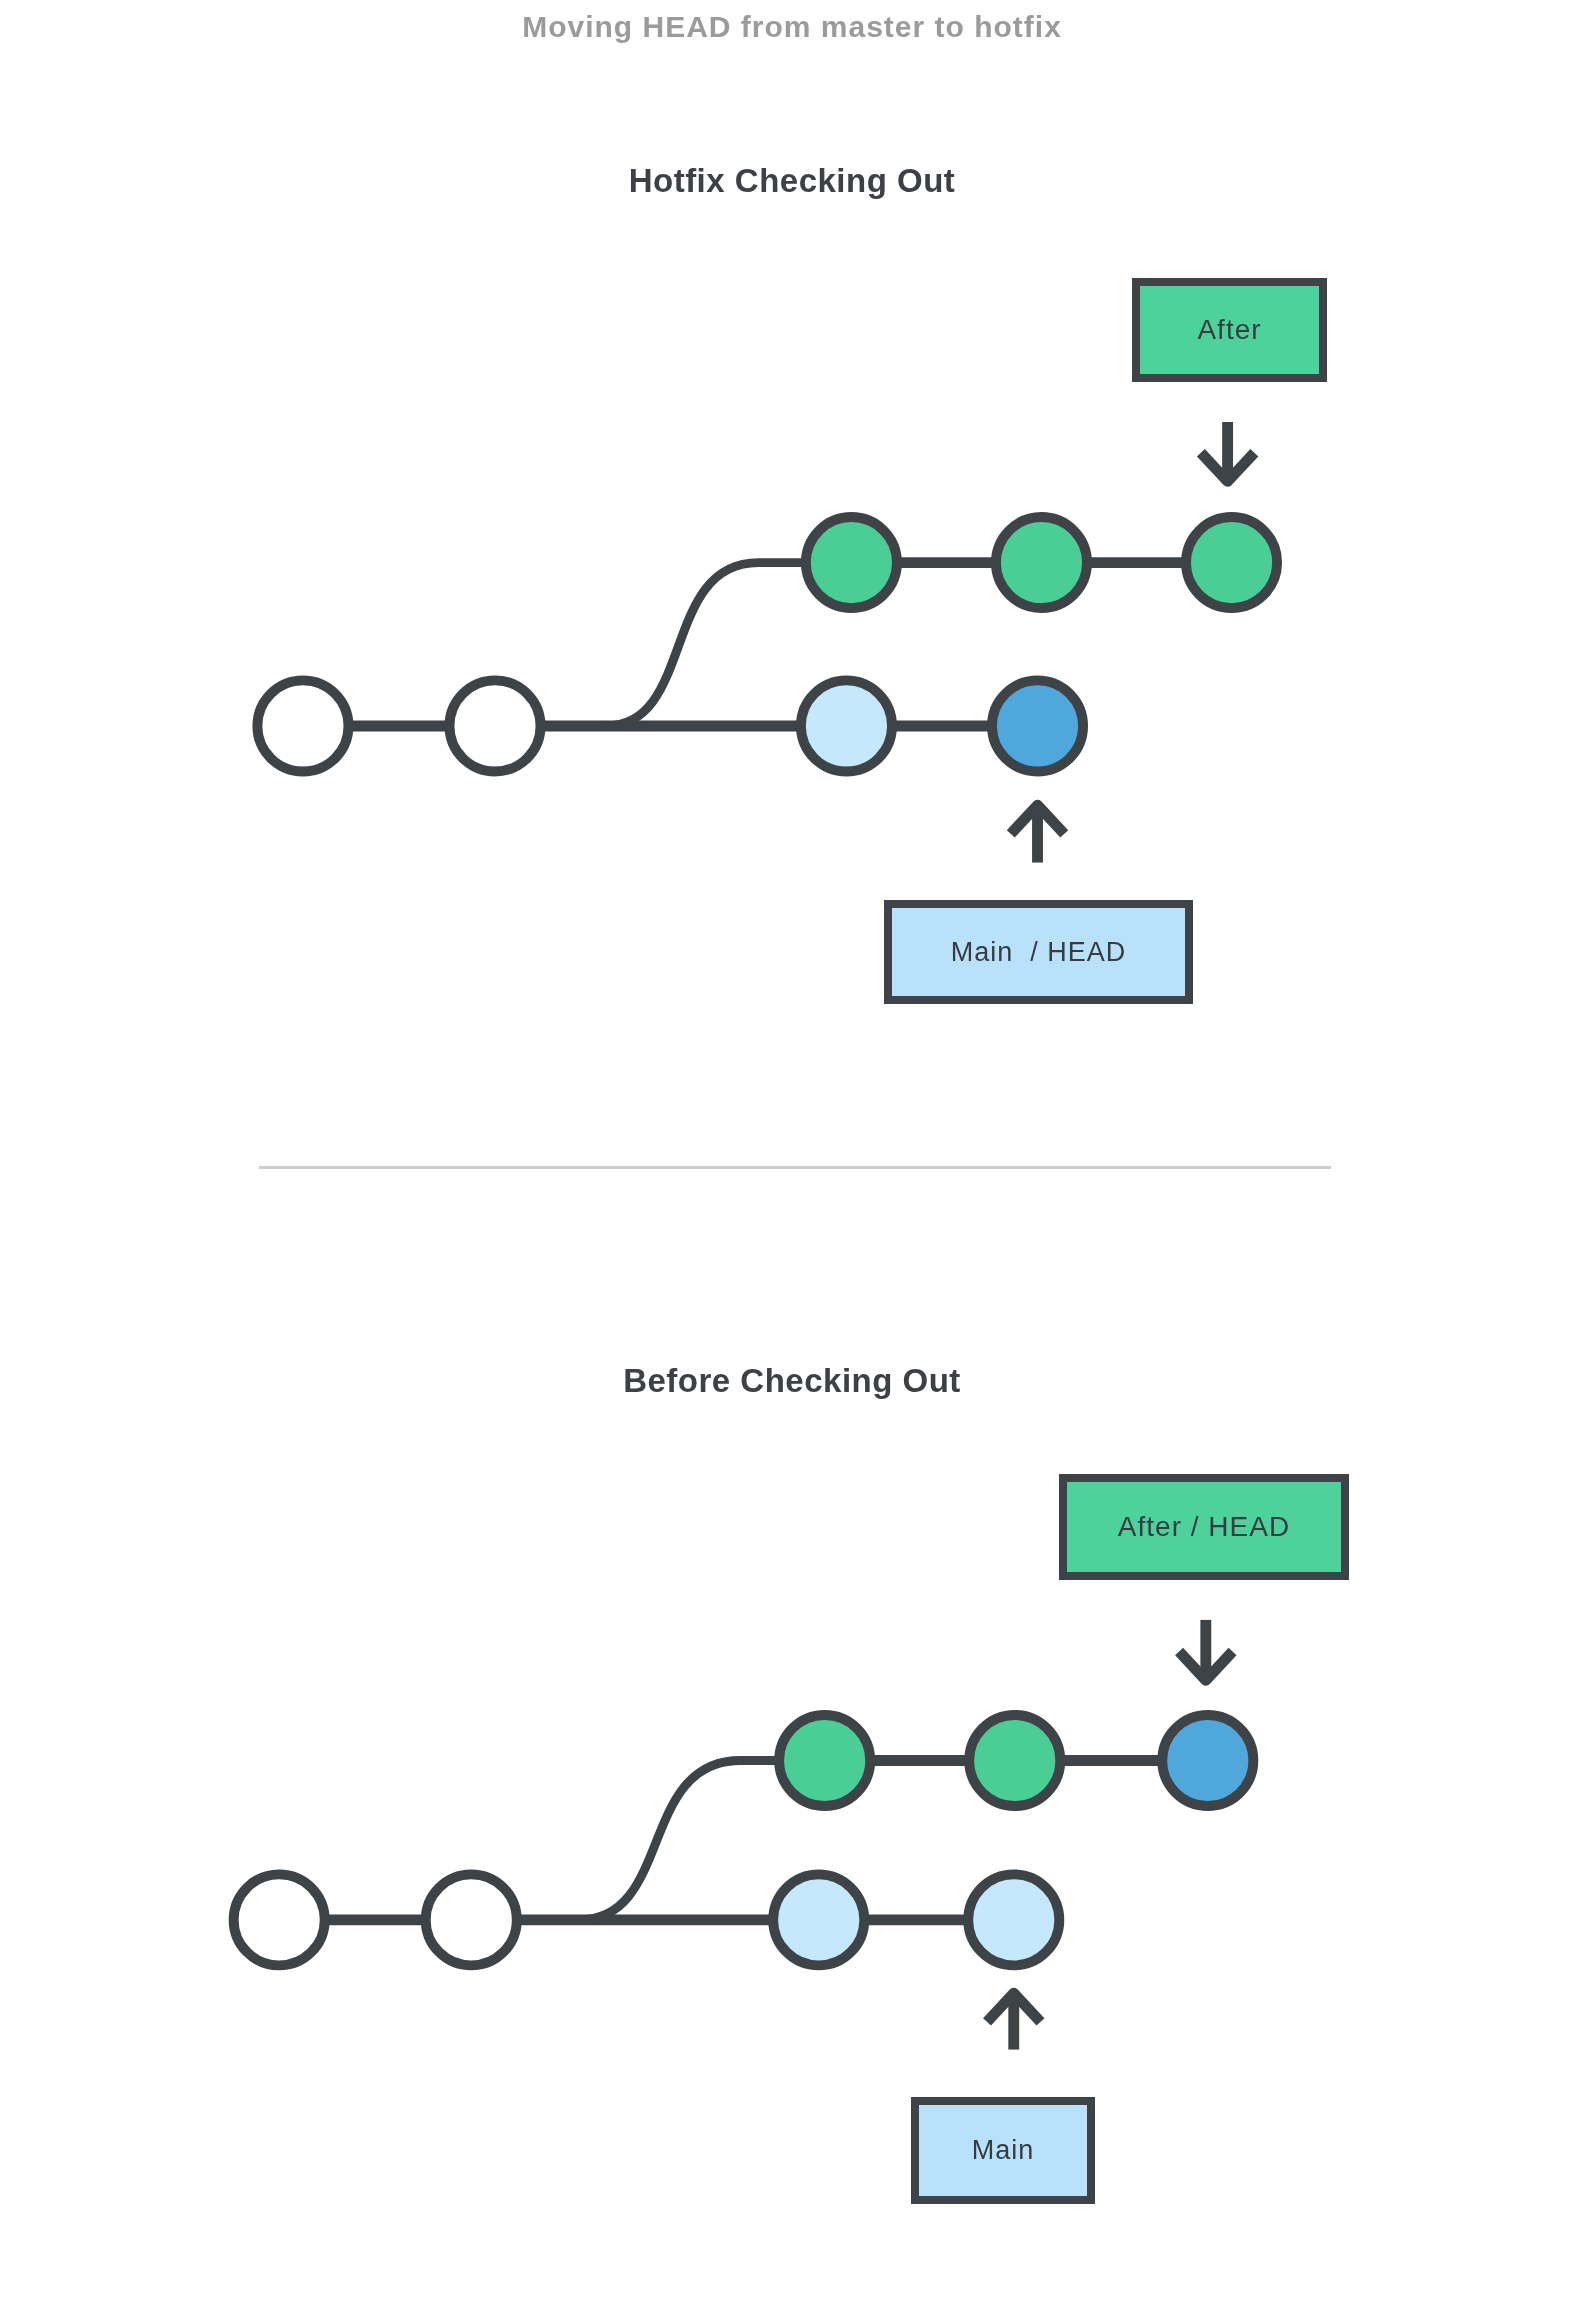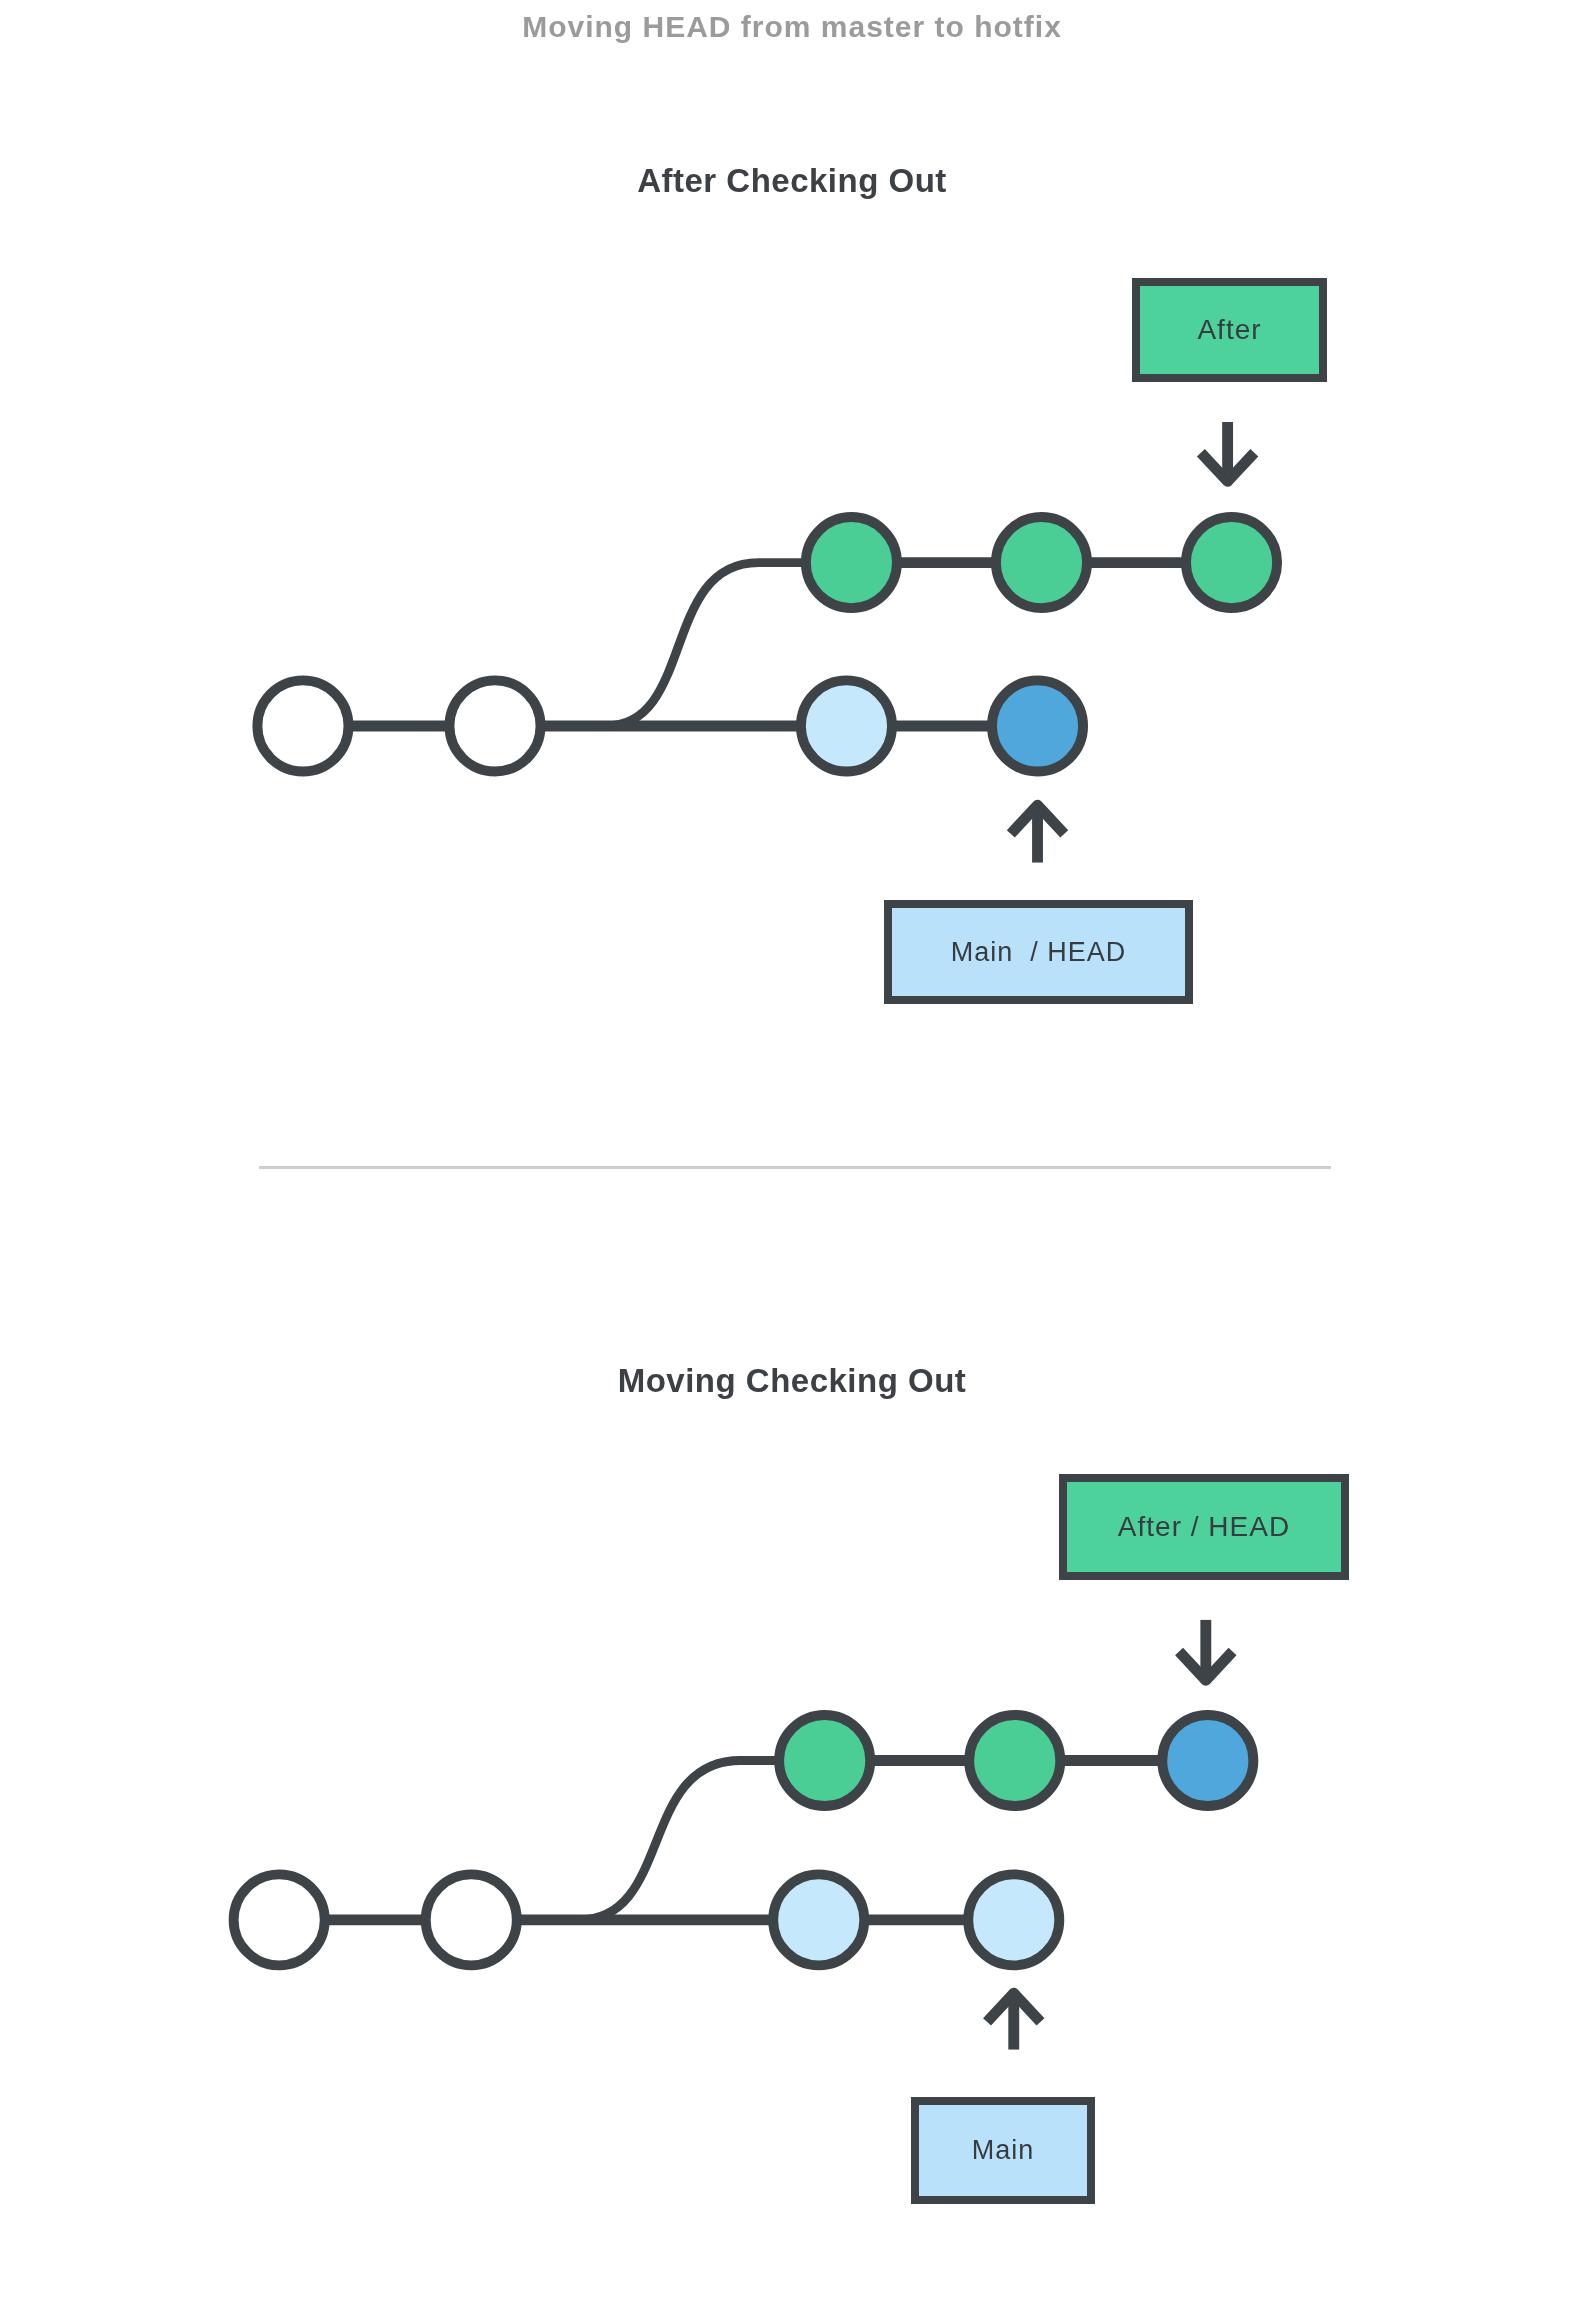--- a/index.html
+++ b/index.html
@@ -51,21 +51,21 @@
     background:#cdcdcd;
   }
 </style>
 </head>
 <body>
 
 <div class="page">
 
   <div class="doc-title">Moving HEAD from master to hotfix</div>
 
-  <div class="section-heading" id="heading-before">After Checking Out</div>
+  <div class="section-heading" id="heading-before">Hotfix Checking Out</div>
 
   <svg class="diagram-canvas" id="diagram-canvas" viewBox="0 0 1600 2337">
       <line x1="860" y1="560" x2="1244" y2="560" stroke="#3e4347" stroke-width="11"></line>
       <line x1="306" y1="725" x2="1048" y2="725" stroke="#3e4347" stroke-width="11"></line>
       <path d="M 612 725 C 702 725 668 560 766 560 L 862 560" fill="none" stroke="#3e4347" stroke-width="9"></path>
       <circle cx="860" cy="560" r="46" fill="#4bce96" stroke="#3e4347" stroke-width="10"></circle>
       <circle cx="1052" cy="560" r="46" fill="#4bce96" stroke="#3e4347" stroke-width="10"></circle>
       <circle cx="1244" cy="560" r="46" fill="#4bce96" stroke="#3e4347" stroke-width="10"></circle>
       <circle cx="306" cy="725" r="46" fill="#ffffff" stroke="#3e4347" stroke-width="10"></circle>
       <circle cx="500" cy="725" r="46" fill="#ffffff" stroke="#3e4347" stroke-width="10"></circle>
@@ -94,21 +94,21 @@
   <div class="label-box green" id="box-hotfix-before">
     <span>After</span>
   </div>
 
   <div class="label-box blue" id="box-main-before">
     <span>Main  / HEAD</span>
   </div>
 
   <div class="divider"></div>
 
-  <div class="section-heading" id="heading-after">Moving Checking Out</div>
+  <div class="section-heading" id="heading-after">Before Checking Out</div>
 
   <div class="label-box green" id="box-hotfix-after">
     <span>After / HEAD</span>
   </div>
 
   <div class="label-box blue" id="box-main-after">
     <span>Main</span>
   </div>
 
 </div>

